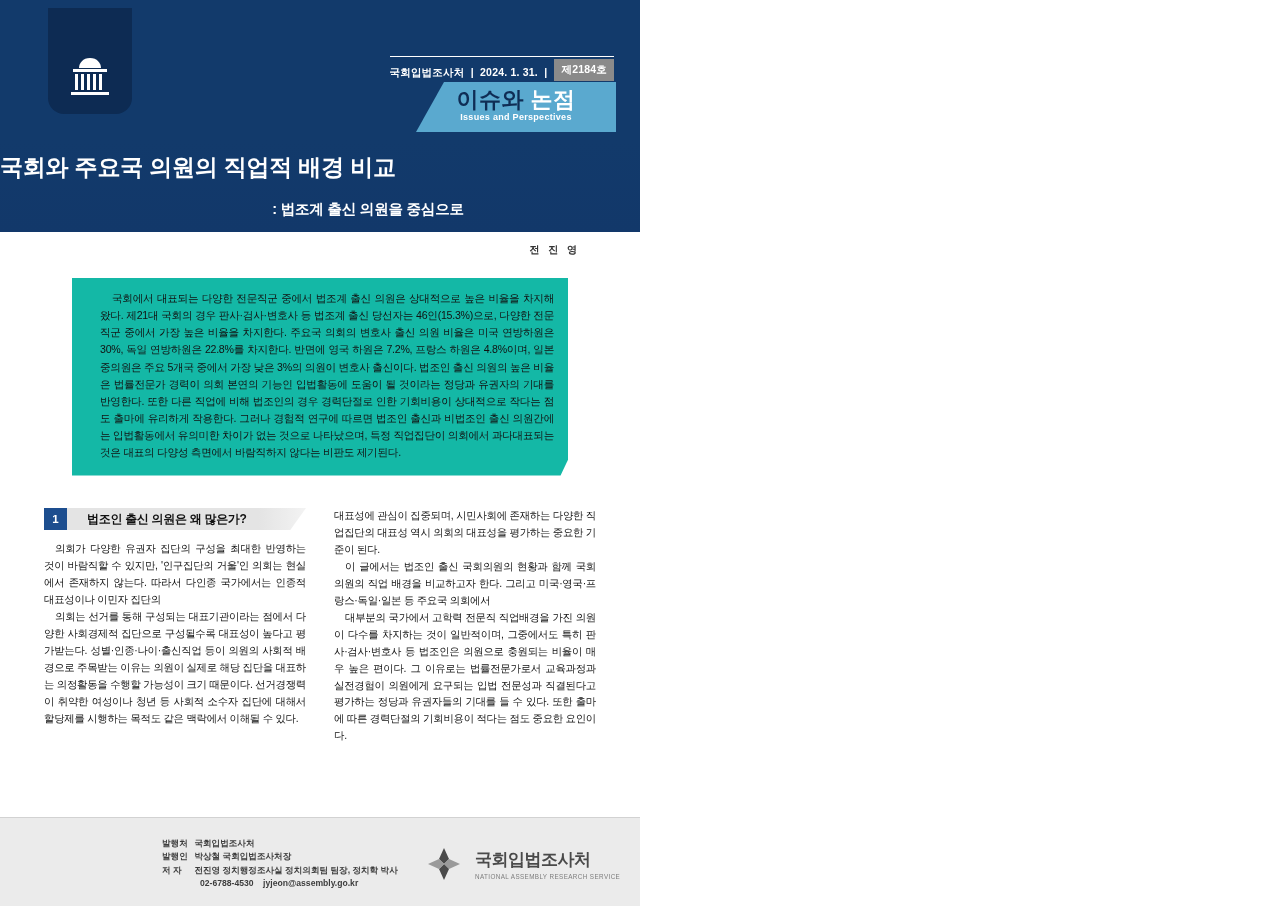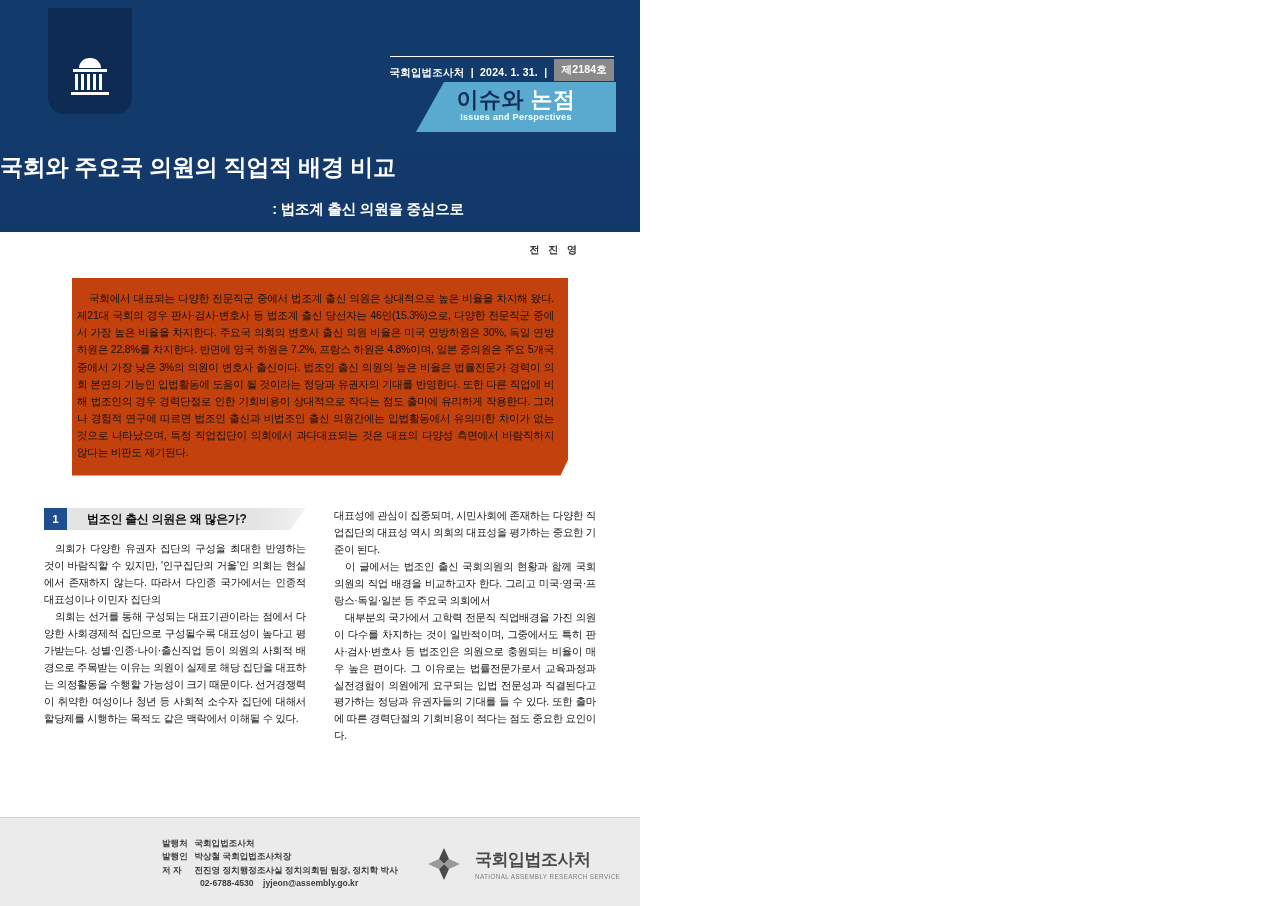--- a/index.html
+++ b/index.html
@@ -91,23 +91,23 @@
   }
 
   
   .author {
     position: absolute; right: 60px; top: 243px;
     font-size: 10px; color: #333; letter-spacing: 3px; font-weight: 600;
   }
   .abstract {
     position: absolute; left: 72px; top: 278px;
     width: 496px;
-    background: #c2410c;
+    background: #14b8a6;
     clip-path: polygon(0 0, 100% 0, 100% 92%, 98.5% 100%, 0 100%);
-    padding: 12px 14px 14px 5px;
+    padding: 12px 14px 14px 28px;
     box-sizing: border-box;
     font-size: 10.6px; line-height: 1.62;
     color: #111; text-align: justify;
     text-indent: 12px;
     letter-spacing: -0.25px;
   }
 
   .cols2 {
     position: absolute; left: 44px; top: 508px;
     width: 552px; height: 290px;

